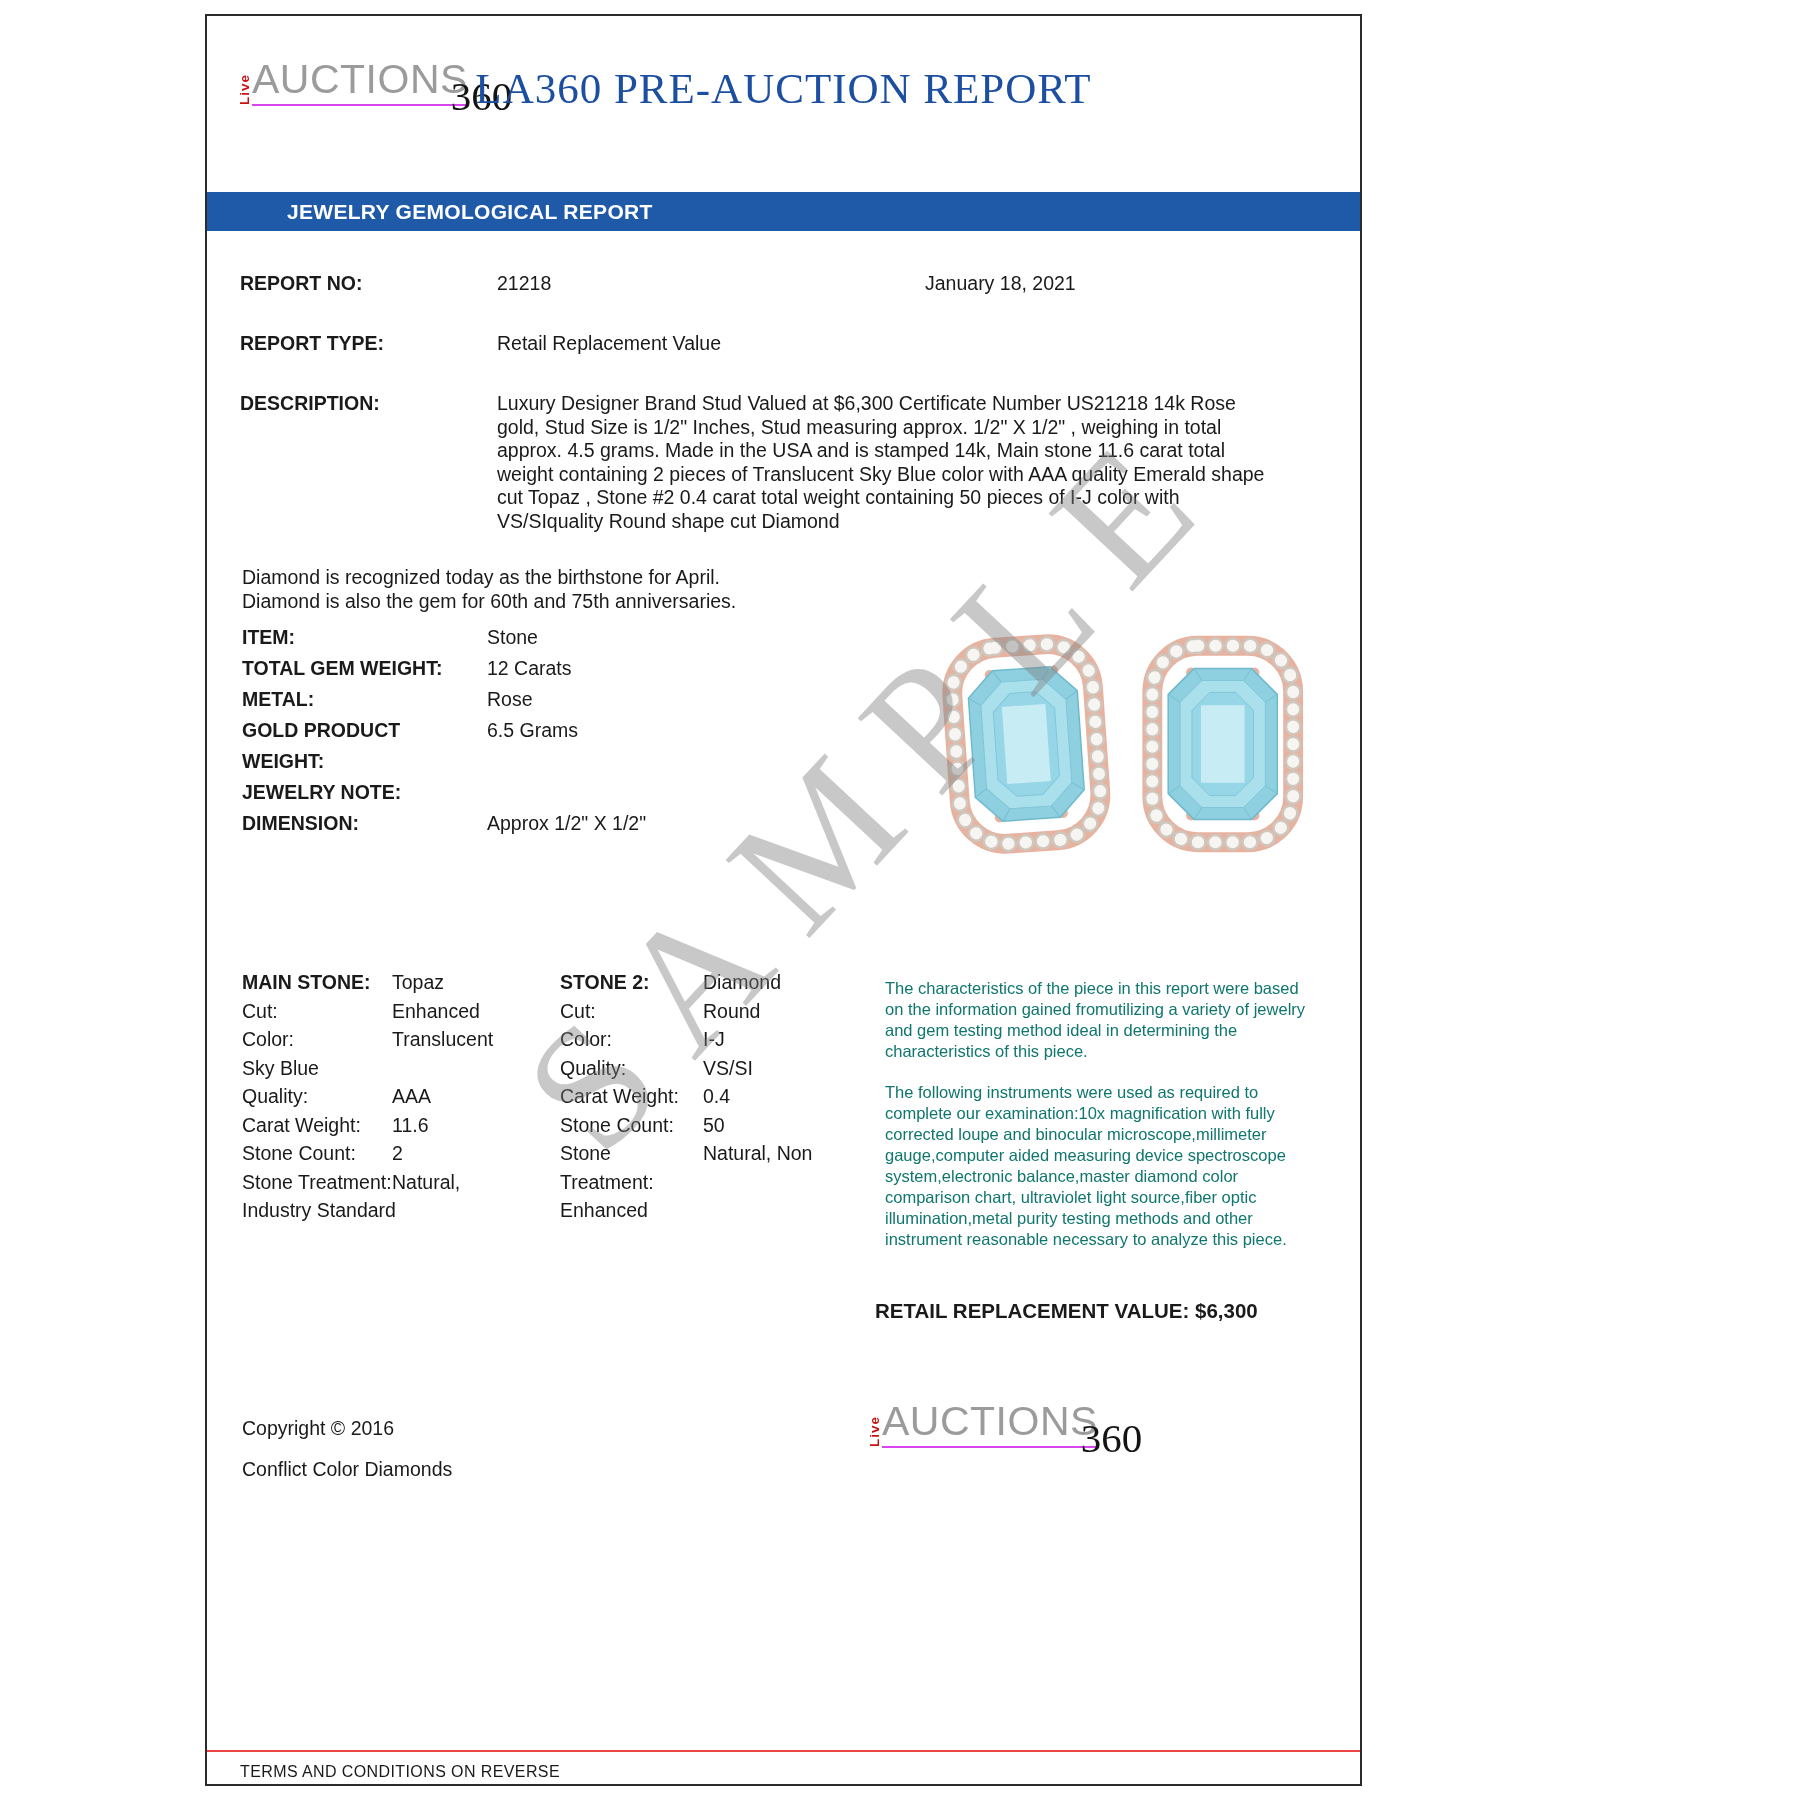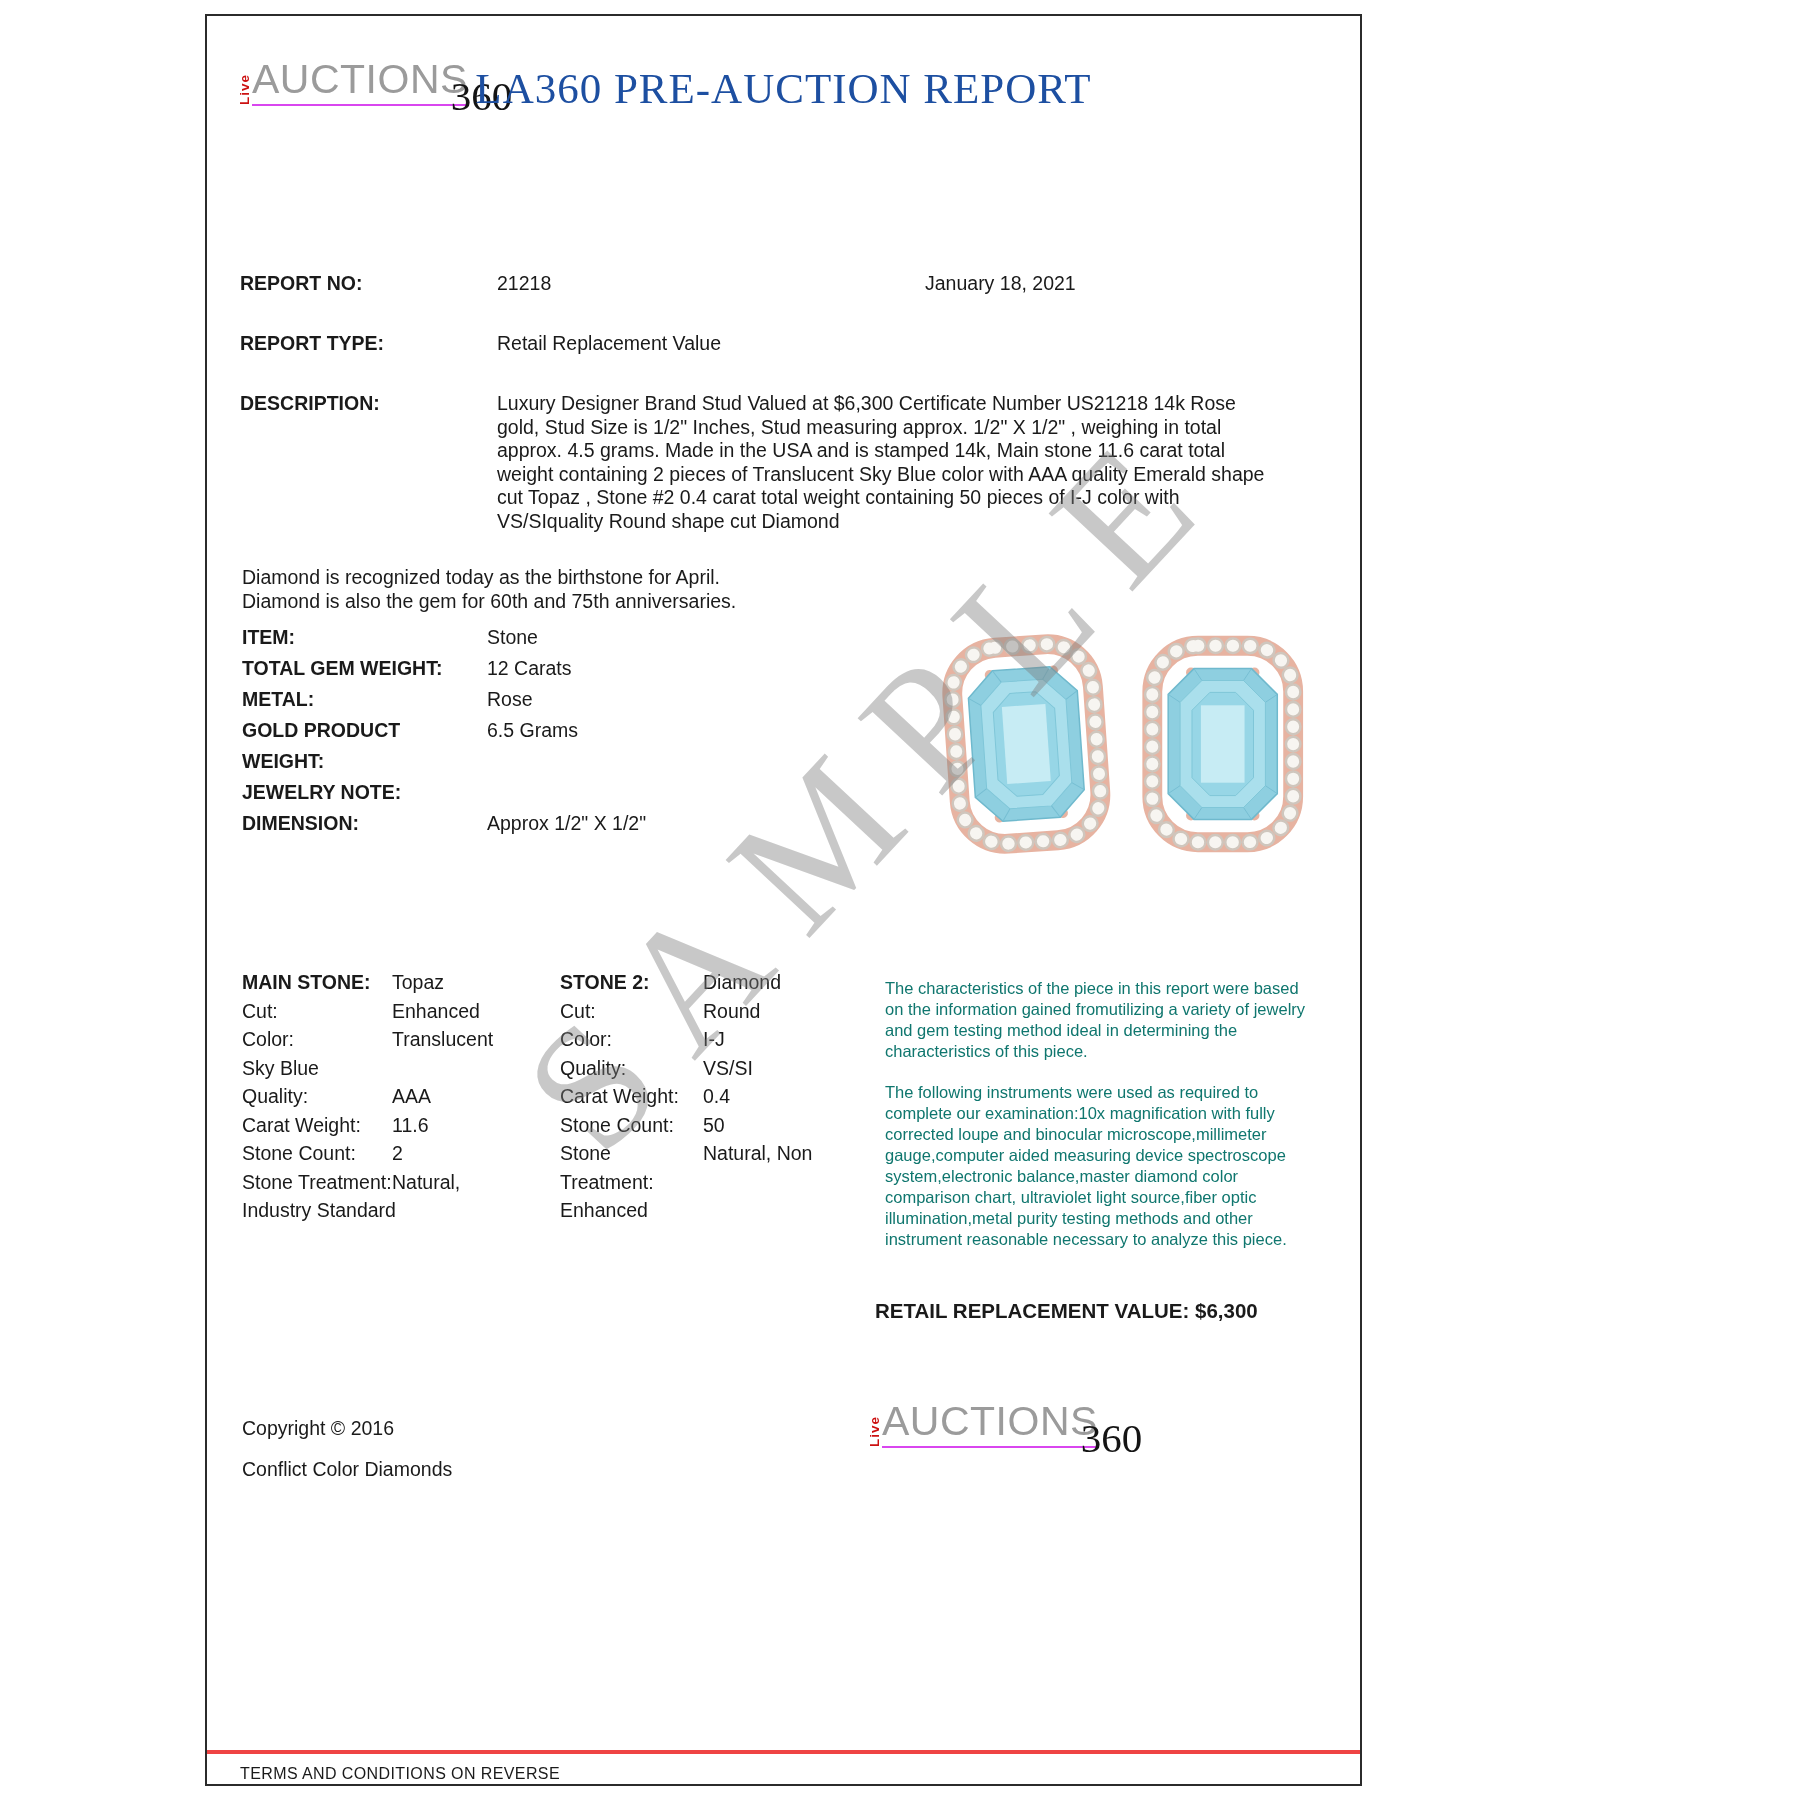--- a/index.html
+++ b/index.html
@@ -58,21 +58,21 @@
 
   
   .rightcol { position:absolute; left:678px; top:962px; width:424px;
               font-size:16.5px; line-height:21px; color:#0f766e; }
   .rightcol p { margin-bottom:20px; }
   .retail { position:absolute; left:668px; top:1283px; font-size:20.5px; font-weight:bold; }
 
   
   .copyright { position:absolute; left:35px; top:1401px; font-size:19.5px; }
   .conflict  { position:absolute; left:35px; top:1442px; font-size:19.5px; }
-  .terms-strip { position:absolute; left:0; right:0; top:1734px; border-top:4px solid #ef4444;
+  .terms-strip { position:absolute; left:0; right:0; top:1734px; border-top:2px solid #ef4444;
                  padding:11px 0 0 33px; font-size:16px; letter-spacing:0.4px; }
 
   
   .earrings { position:absolute; left:735px; top:612px; width:372px; height:232px; }
 
   
   .watermark { position:absolute; left:215px; top:690px; width:860px; text-align:center;
                transform:rotate(-47deg); font-family:"Liberation Serif", serif;
                font-size:175px; letter-spacing:38px; color:rgba(125,125,125,0.42);
                z-index:5; pointer-events:none; white-space:nowrap; }
@@ -83,20 +83,23 @@
 <div class="frame">
 
   <div class="logo logo-top">
     <span class="live">Live</span>
     <span class="auctions">AUCTIONS</span>
     <span class="num">360</span>
   </div>
 
   <h1 class="title">LA360 PRE-AUCTION REPORT</h1>
 
+  <div class="banner">
+    <span>JEWELRY GEMOLOGICAL REPORT</span>
+  </div>
 
   <div class="r-row row-report-no">
     <span class="lbl">REPORT NO:</span><span class="val-col">21218</span><span>January 18, 2021</span>
   </div>
 
   <div class="r-row row-report-type">
     <span class="lbl">REPORT TYPE:</span><span>Retail Replacement Value</span>
   </div>
 
   <div class="r-row row-description">

